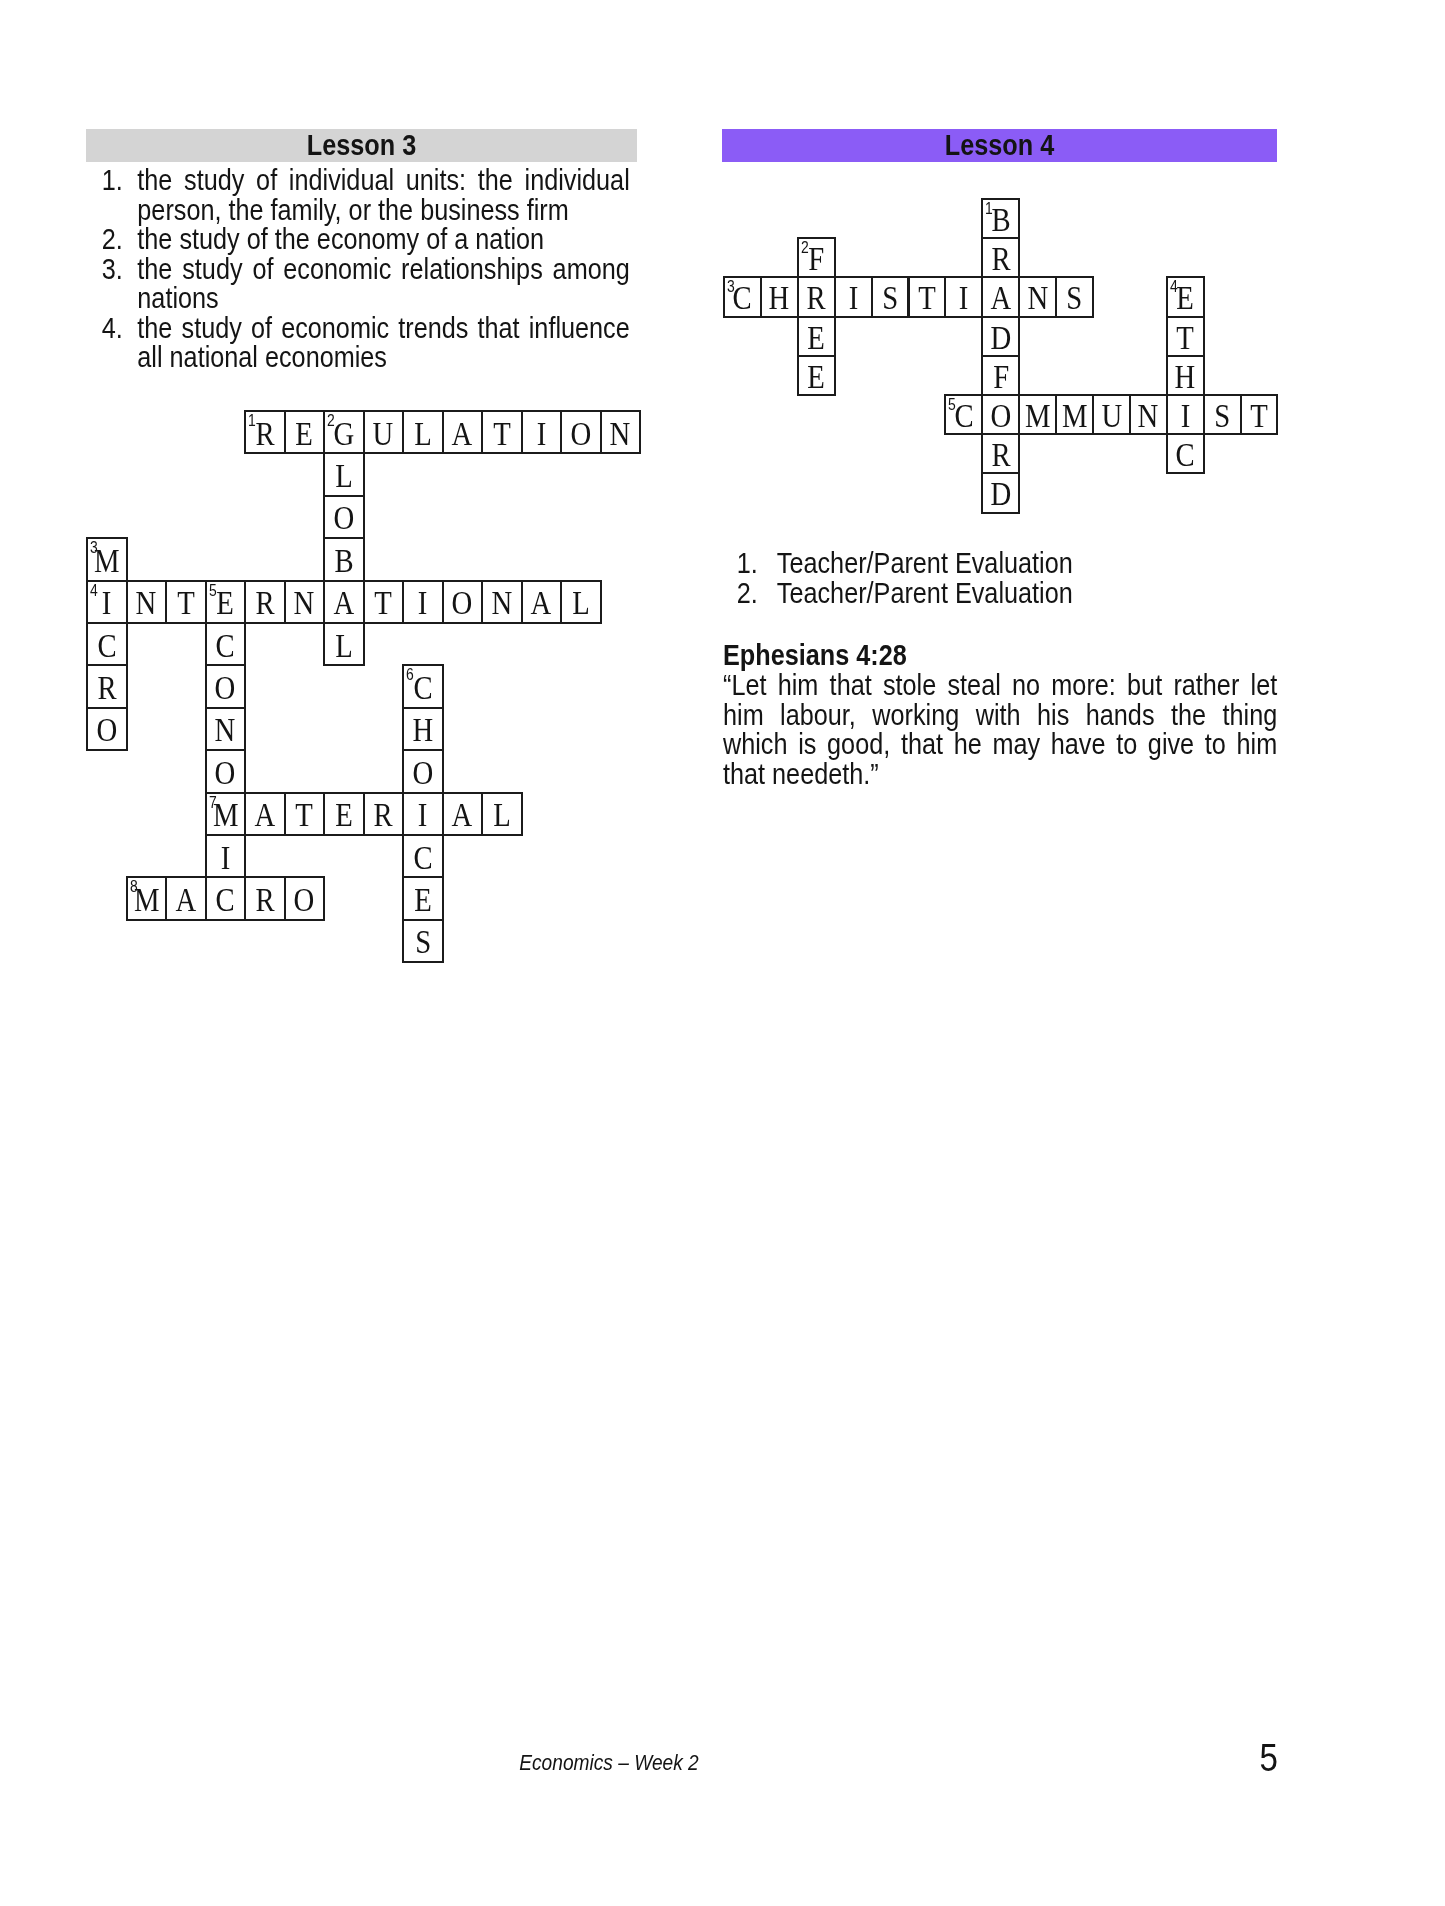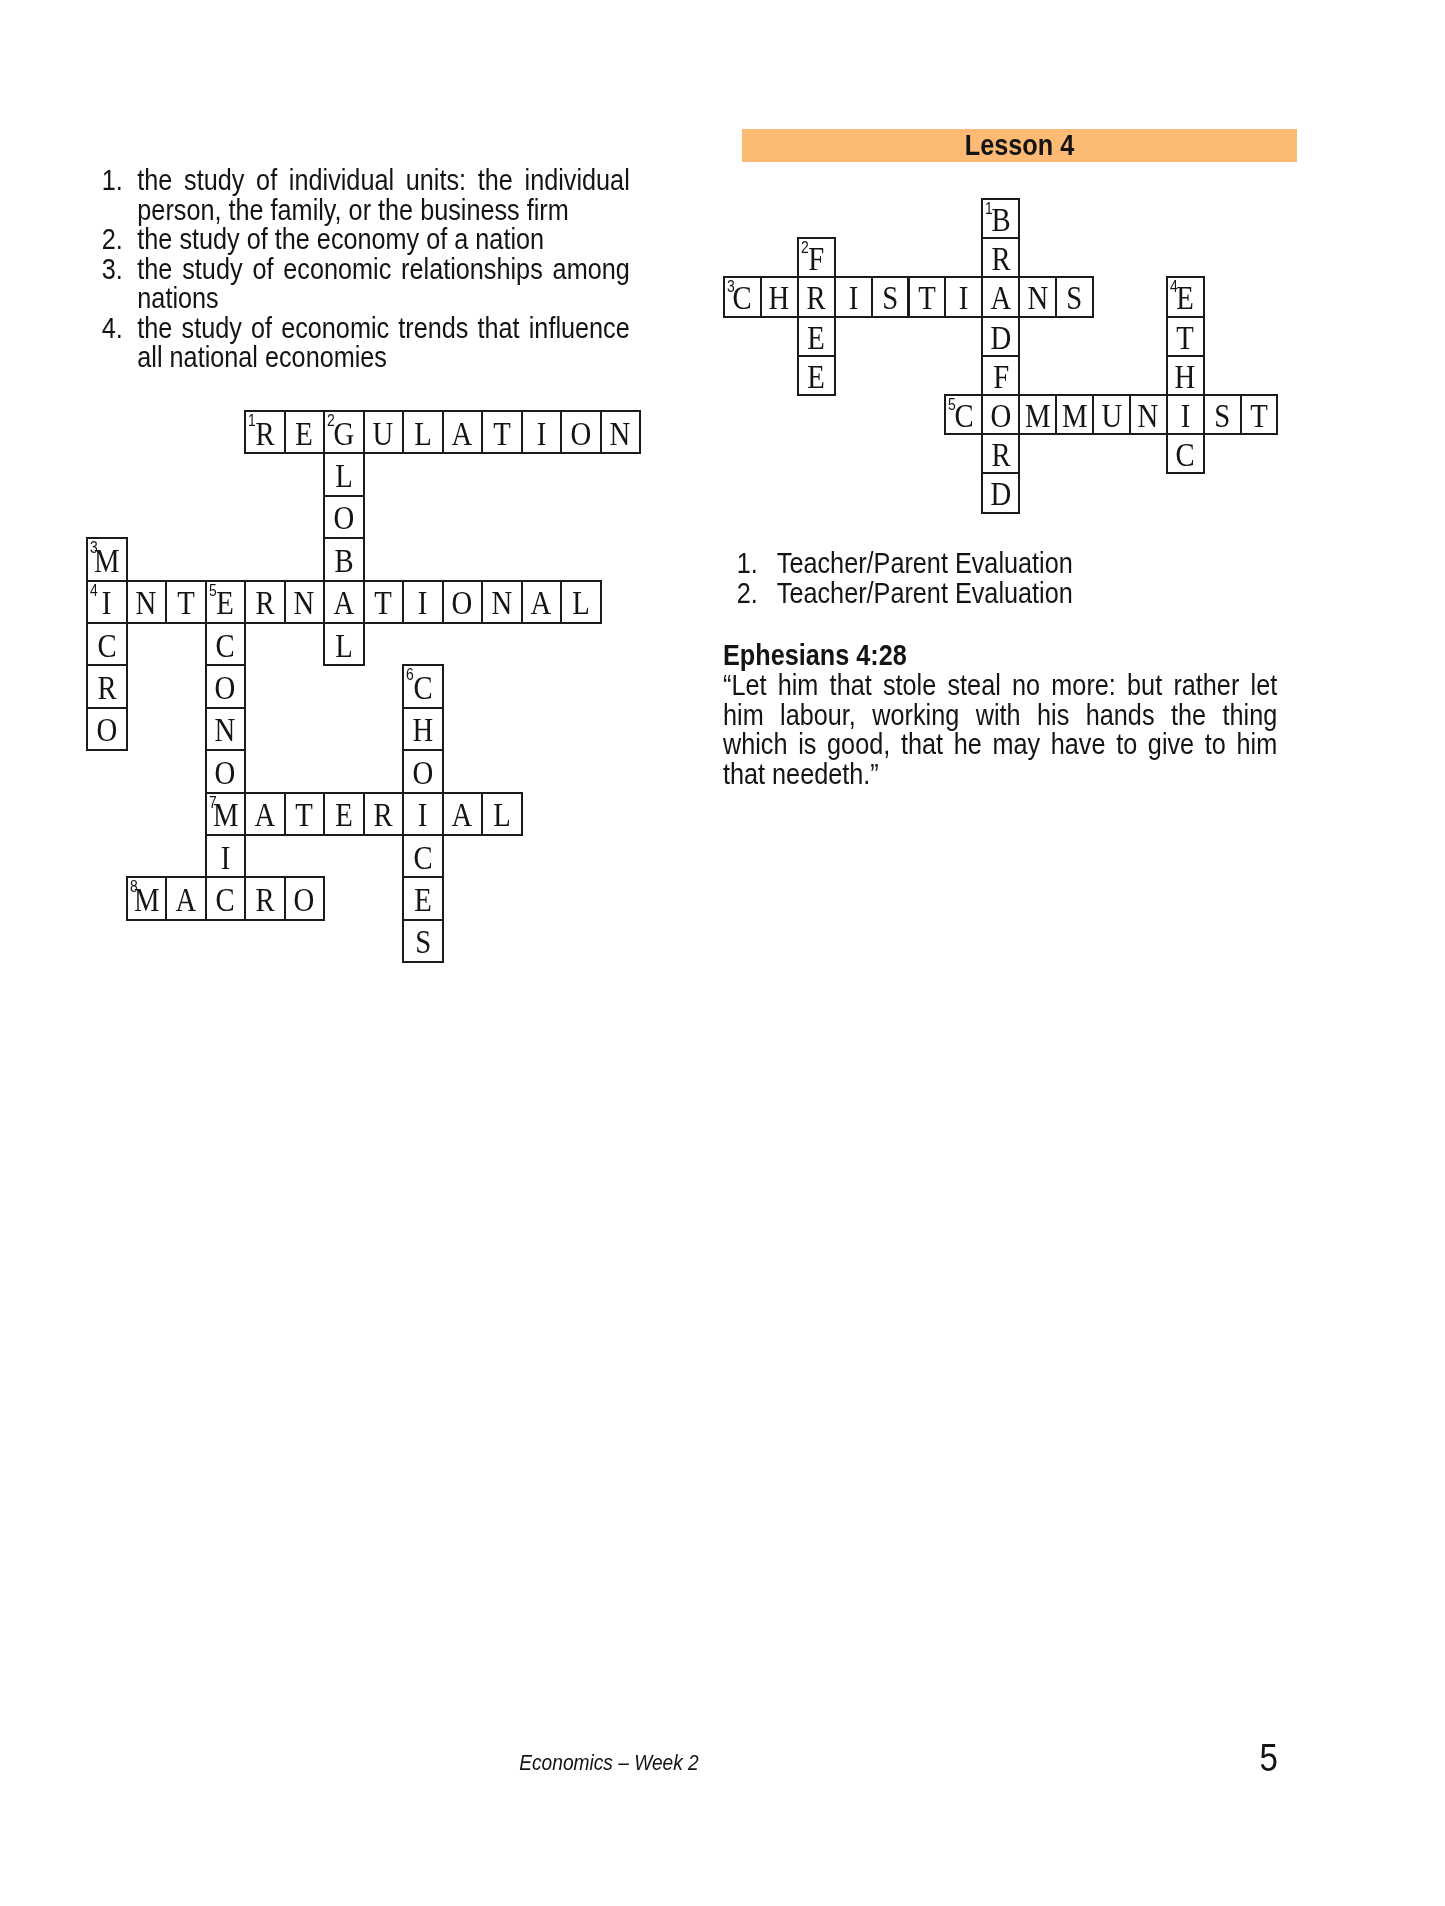--- a/index.html
+++ b/index.html
@@ -68,21 +68,24 @@
     position:absolute; left:1178px; top:1744px; width:100px; text-align:right;
     font-size:38px; line-height:29.5px;
     transform:scaleX(.87); transform-origin:100% 50%;
   }
 </style>
 </head>
 <body>
 
 <div class="page" style="color: rgb(20, 20, 20);">
 
-  <div class="hbar" id="bar4" style="background: #fdba74; margin-left: 20px;">
+  <div class="hbar" id="bar3" style="background: rgb(212, 212, 212);">
+    <span class="htitle">Lesson 3</span>
+  </div>
+  <div class="hbar" id="bar4" style="background: #8b5cf6;">
     <span class="htitle">Lesson 4</span>
   </div>
 
   <div class="list" id="list3">
       <div class="li">
         <span class="linum">1.</span>
         <div class="litxt">
           <div class="jline stretch">the study of individual units: the individual</div>
           <div class="jline">person, the family, or the business firm</div>
         </div>

